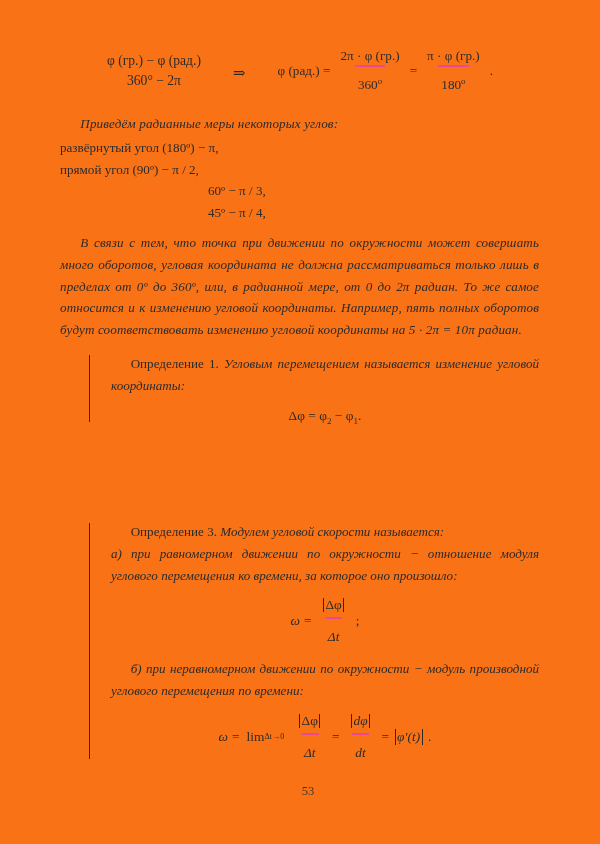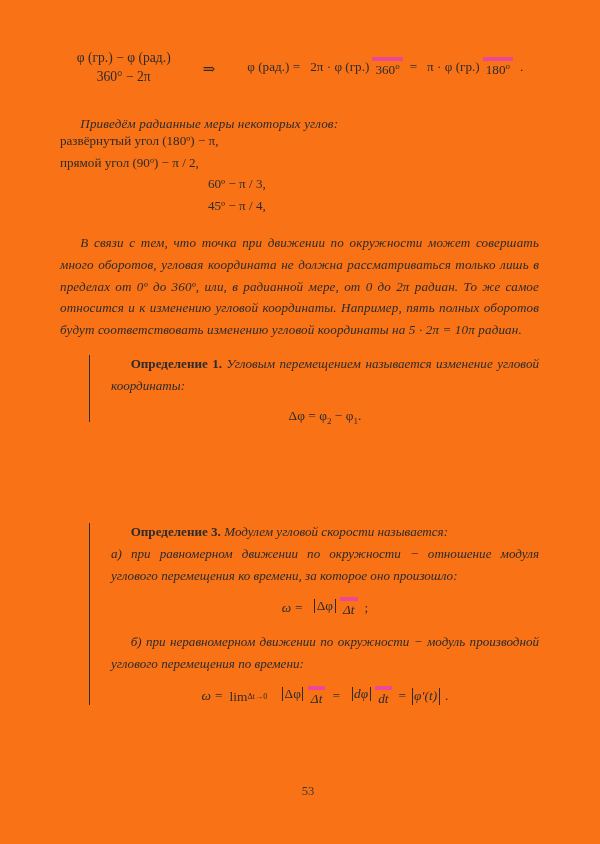--- a/index.html
+++ b/index.html
@@ -65,35 +65,36 @@
   }
   .prop-right {
     display: inline-flex;
     align-items: center;
     font-size: 13.2px;
     white-space: nowrap;
     gap: 4px;
   }
   .frac {
     display: inline-flex;
+    flex-direction: column;
     align-items: center;
     vertical-align: middle;
     margin: 0 3px;
   }
   .frac > .num { padding: 0 3px 1px 3px; }
-  .frac > .den { padding: 1px 3px 0 3px; border-top: 4px solid #ec4899; }
+  .frac > .den { padding: 10px 3px 0 3px; border-top: 2px solid #ec4899; }
   .sup { font-size: 0.68em; vertical-align: super; line-height: 0; }
   .sub { font-size: 0.68em; vertical-align: sub; line-height: 0; }
 
   
   #angles-intro { left: 60px; top: 113px; width: 432px; }
   .angle-lines {
     position: absolute;
     left: 60px;
-    top: 130px;
+    top: 137px;
     width: 432px;
     font-size: 13.1px;
     line-height: 21.6px;
     color: #2b2b2b;
   }
   .angle-lines .row { white-space: nowrap; }
   .angle-lines .row.centered { padding-left: 148px; }
 
   
   #paragraph-rotations {
@@ -122,21 +123,21 @@
   .def-para {
     font-size: 13.1px;
     line-height: 21.8px;
     text-align: justify;
     font-style: italic;
     color: #2b2b2b;
   }
   .def-para.first { text-indent: 1.5em; }
   .def-label {
     font-style: normal;
-    font-weight: bold;
+    font-weight: normal;
   }
   .def-formula {
     text-align: center;
     font-style: normal;
     font-size: 13.4px;
     color: #2b2b2b;
   }
 
   #definition-1 { top: 353px; }
   #definition-2 { top: 433px; }

